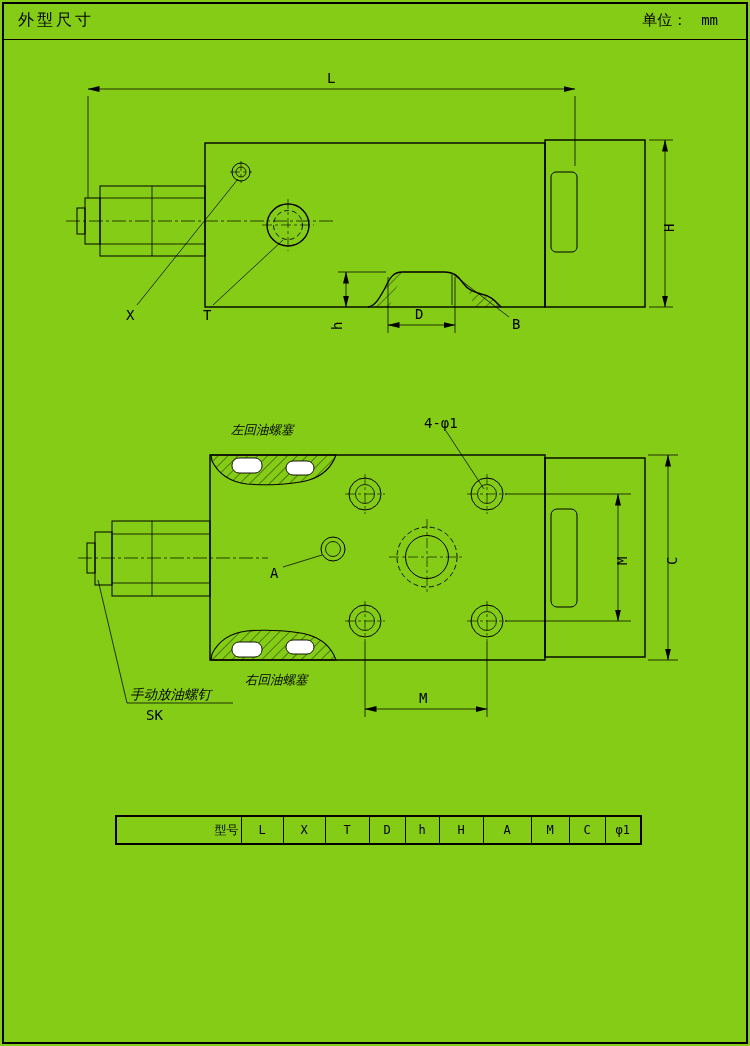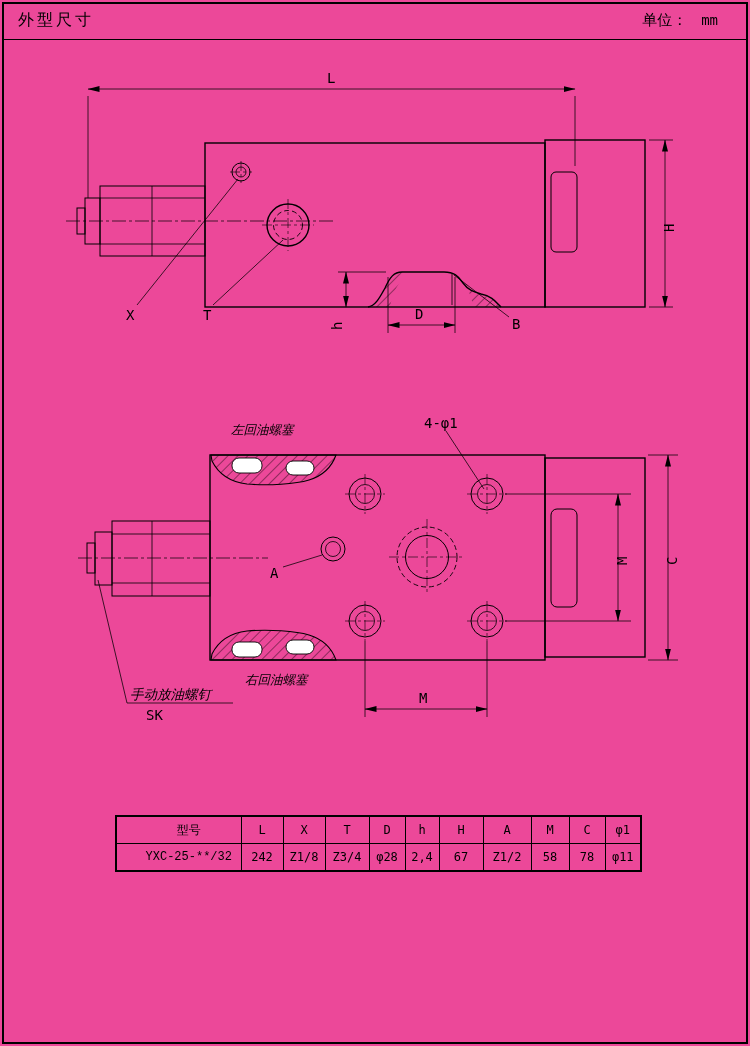--- a/index.html
+++ b/index.html
@@ -1,16 +1,16 @@
 <!DOCTYPE html>
 <html><head>
 <meta charset="utf-8">
 <style>
   html,body{margin:0;padding:0;background:#e8e8e8;}
-  .page{position:relative;width:750px;height:1046px;background:#ec4899;overflow:hidden;
+  .page{position:relative;width:750px;height:1046px;background:#84cc16;overflow:hidden;
         font-family:"DejaVu Sans",sans-serif;color:#000;}
   .frame{position:absolute;inset:2px;border:2px solid #000;pointer-events:none;}
   .header{position:absolute;top:8px;left:0;width:750px;height:30px;}
   .title{position:absolute;left:18px;top:2px;font-size:16px;letter-spacing:3px;}
   .unit{position:absolute;right:32px;top:3px;font-size:15px;text-align:center;}
   .unit .uv{font-family:"DejaVu Sans Mono",monospace;margin-left:14px;font-size:14px;}
   .header-rule{position:absolute;top:39px;left:4px;width:742px;border-top:1.5px solid #000;}
   svg.drawing{position:absolute;top:42px;left:0;}
   .ol{fill:none;stroke:#000;stroke-width:1.4;}
   .ol2{fill:none;stroke:#000;stroke-width:1;}
@@ -19,22 +19,22 @@
   .cl{fill:none;stroke:#000;stroke-width:0.7;stroke-dasharray:14 3 3 3;}
   .dash{fill:none;stroke:#000;stroke-width:0.9;stroke-dasharray:5 3;}
   .cross{fill:none;stroke:#000;stroke-width:0.6;stroke-dasharray:10 3 3 3;}
   text.lbl{font-family:"DejaVu Sans Mono",monospace;font-size:14px;fill:#000;}
   text.cjk{font-family:"DejaVu Sans",sans-serif;font-size:12.5px;font-style:italic;fill:#000;}
   .spec{position:absolute;top:815px;left:115px;border-collapse:collapse;
         font-family:"DejaVu Sans Mono",monospace;font-size:12px;}
   .spec td,.spec th{border:1px solid #000;height:26px;text-align:center;
         font-weight:normal;padding:0 2px;white-space:nowrap;}
   .spec{border:2px solid #000;}
-  .spec td:first-child,.spec th:first-child{text-align:center;padding-left:22px;
-        font-family:Liberation Mono, monospace;}
+  .spec td:first-child,.spec th:first-child{text-align:right;padding-left:22px;
+        font-family:Liberation Serif, serif;}
 </style>
 </head>
 <body>
 
 <div class="page">
   <div class="frame"></div>
 
   <div class="header">
     <div class="title">外型尺寸</div>
     <div class="unit">
@@ -260,28 +260,15 @@
       <th>X</th>
       <th>T</th>
       <th>D</th>
       <th>h</th>
       <th>H</th>
       <th>A</th>
       <th>M</th>
       <th>C</th>
       <th>φ1</th>
     </tr>
-    <tr>
-      <td>YXC-25-**/32</td>
-      <td>242</td>
-      <td>Z1/8</td>
-      <td>Z3/4</td>
-      <td>φ28</td>
-      <td>2,4</td>
-      <td>67</td>
-      <td>Z1/2</td>
-      <td>58</td>
-      <td>78</td>
-      <td>φ11</td>
-    </tr>
   </tbody>
     </table>
 </div>
 
 </body></html>

